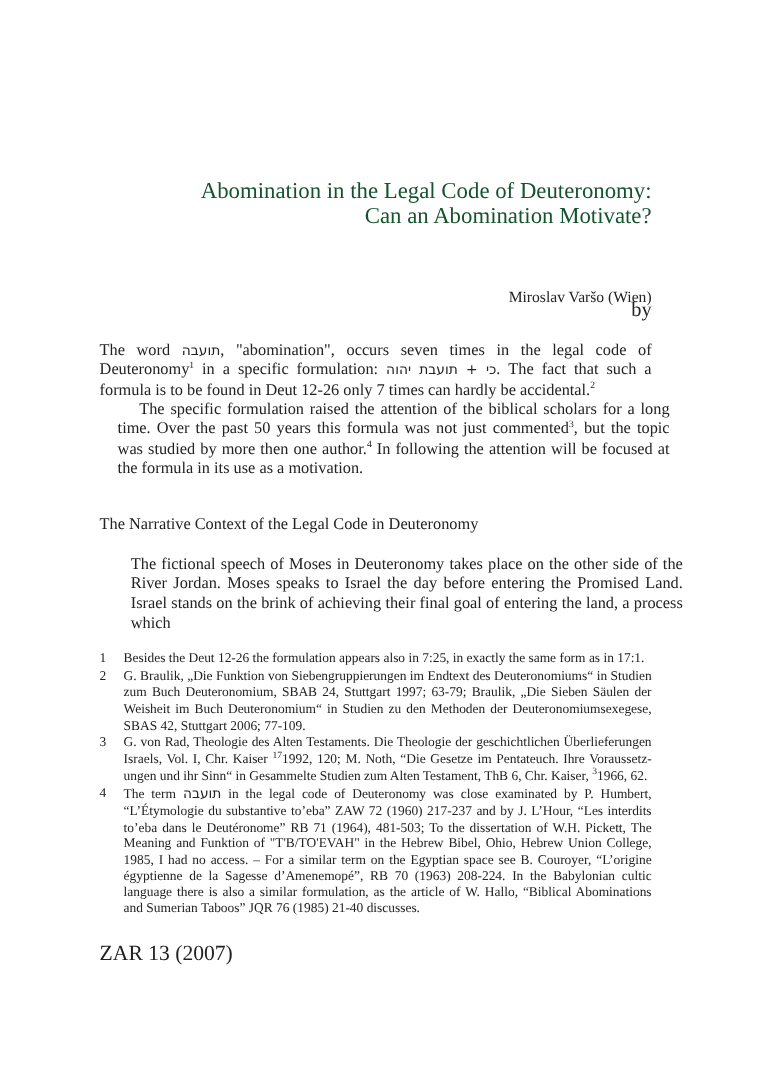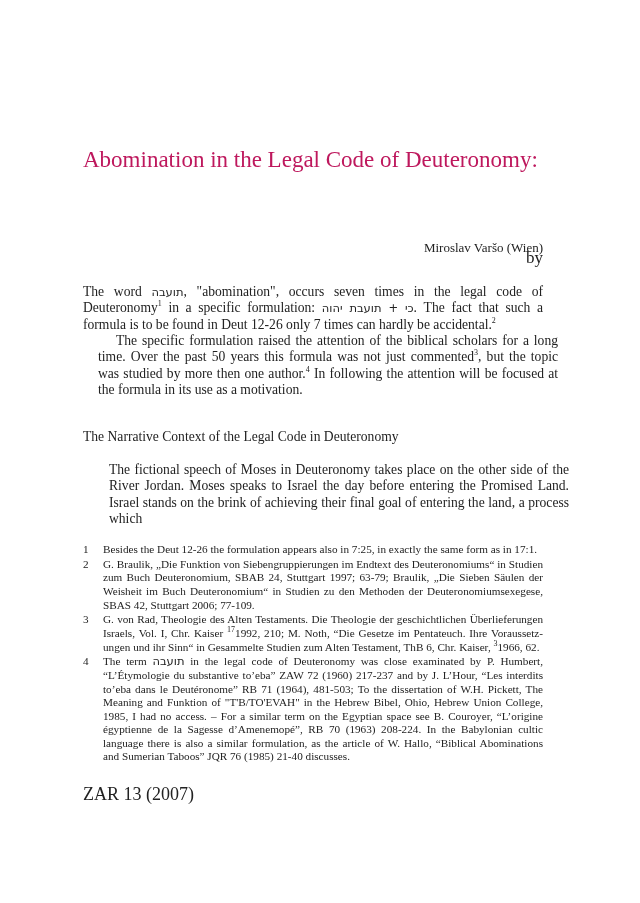--- a/index.html
+++ b/index.html
@@ -1,20 +1,20 @@
 <!DOCTYPE html>
 <html><head>
 <meta charset="utf-8">
 <style>
   html, body { margin: 0; padding: 0; background: #ffffff; }
   body { width: 640px; height: 903px; position: relative; overflow: hidden;
          font-family: "Liberation Serif", serif; color: #222; }
   .page { position: absolute; left: 83px; top: 0; width: 460px; }
-  .title { position: absolute; left: 0; width: 460px; top: 149px; text-align: left;
-           font-size: 23px; line-height: 21px; color: #be185d; }
+  .title { position: absolute; left: 0; width: 460px; top: 149px; text-align: right;
+           font-size: 19px; line-height: 21px; color: #14532d; }
   .by { position: absolute; left: 0; width: 460px; top: 210px; text-align: right; font-size: 17px; margin-top: 38px; }
   .author { position: absolute; left: 0; width: 460px; top: 240px; text-align: right; font-size: 13px; }
   .body-text { font-size: 13.6px; line-height: 16.3px; text-align: justify; margin: 0; }
   .p1 { position: absolute; top: 284px; left: 0; width: 460px; }
   .p2 { position: absolute; top: 333px; left: 0; width: 460px; text-indent: 18px; margin-left: 15px; }
   .heading { position: absolute; top: 429px; left: 0; width: 460px; font-size: 13.6px; }
   .p3 { position: absolute; top: 462px; left: 0; width: 460px; margin-left: 26px; }
   sup { font-size: 8px; line-height: 0; vertical-align: super; }
   .hebrew { font-family: "DejaVu Sans", sans-serif; font-size: 11.5px; direction: rtl; unicode-bidi: embed; }
   .footnotes { position: absolute; top: 543px; left: 0; width: 460px; }
@@ -22,20 +22,21 @@
   .fn-num { width: 20px; flex: 0 0 20px; }
   .fn-text { flex: 1; text-align: justify; }
   .footer { position: absolute; top: 784px; left: 0; font-size: 18px; }
 </style>
 </head>
 <body>
 
 <div class="page">
   <div class="title">
     <div>Abomination in the Legal Code of Deuteronomy:</div>
+    <div>Can an Abomination Motivate?</div>
   </div>
   <div class="by">by</div>
   <div class="author">Miroslav Varšo (Wien)</div>
 
   <p class="body-text p1"><span>The word </span><span class="hebrew">תועבה</span><span>, "abomination", occurs seven times in the legal code of Deuteronomy</span><sup>1</sup><span> in a specific formulation: </span><span class="hebrew">כי + תועבת יהוה</span><span>. The fact that such a formula is to be found in Deut 12-26 only 7 times can hardly be accidental.</span><sup>2</sup></p>
 
   <p class="body-text p2"><span>The specific formulation raised the attention of the biblical scholars for a long time. Over the past 50 years this formula was not just commented</span><sup>3</sup><span>, but the topic was studied by more then one author.</span><sup>4</sup><span> In following the attention will be focused at the formula in its use as a motivation.</span></p>
 
   <div class="heading">The Narrative Context of the Legal Code in Deuteronomy</div>
 
@@ -45,21 +46,21 @@
     <div class="fn">
       <span class="fn-num">1</span>
       <span class="fn-text">Besides the Deut 12-26 the formulation appears also in 7:25, in exactly the same form as in 17:1.</span>
     </div>
     <div class="fn">
       <span class="fn-num">2</span>
       <span class="fn-text">G. Braulik, „Die Funktion von Siebengruppierungen im Endtext des Deuteronomiums“ in Studien zum Buch Deuteronomium, SBAB 24, Stuttgart 1997; 63-79; Braulik, „Die Sieben Säulen der Weisheit im Buch Deuteronomium“ in Studien zu den Methoden der Deuteronomiumsexegese, SBAS 42, Stuttgart 2006; 77-109.</span>
     </div>
     <div class="fn">
       <span class="fn-num">3</span>
-      <span class="fn-text"><span>G. von Rad, Theologie des Alten Testaments. Die Theologie der geschichtlichen Überlieferungen Israels, Vol. I, Chr. Kaiser </span><sup>17</sup><span>1992, 210; M. Noth, “Die Gesetze im Pentateuch. Ihre Voraussetz-ungen und ihr Sinn“ in Gesammelte Studien zum Alten Testament, ThB 6, Chr. Kaiser, </span><sup>3</sup><span>1966, 62.</span></span>
+      <span class="fn-text"><span>G. von Rad, Theologie des Alten Testaments. Die Theologie der geschichtlichen Überlieferungen Israels, Vol. I, Chr. Kaiser </span><sup>17</sup><span>1992, 120; M. Noth, “Die Gesetze im Pentateuch. Ihre Voraussetz-ungen und ihr Sinn“ in Gesammelte Studien zum Alten Testament, ThB 6, Chr. Kaiser, </span><sup>3</sup><span>1966, 62.</span></span>
     </div>
     <div class="fn">
       <span class="fn-num">4</span>
       <span class="fn-text"><span>The term </span><span class="hebrew">תועבה</span><span> in the legal code of Deuteronomy was close examinated by P. Humbert, “L’Étymologie du substantive to’eba” ZAW 72 (1960) 217-237 and by J. L’Hour, “Les interdits to’eba dans le Deutéronome” RB 71 (1964), 481-503; To the dissertation of W.H. Pickett, The Meaning and Funktion of "T'B/TO'EVAH" in the Hebrew Bibel, Ohio, Hebrew Union College, 1985, I had no access. – For a similar term on the Egyptian space see B. Couroyer, “L’origine égyptienne de la Sagesse d’Amenemopé”, RB 70 (1963) 208-224. In the Babylonian cultic language there is also a similar formulation, as the article of W. Hallo, “Biblical Abominations and Sumerian Taboos” JQR 76 (1985) 21-40 discusses.</span></span>
     </div>
   </div>
 
   <div class="footer">ZAR 13 (2007)</div>
 </div>
 

